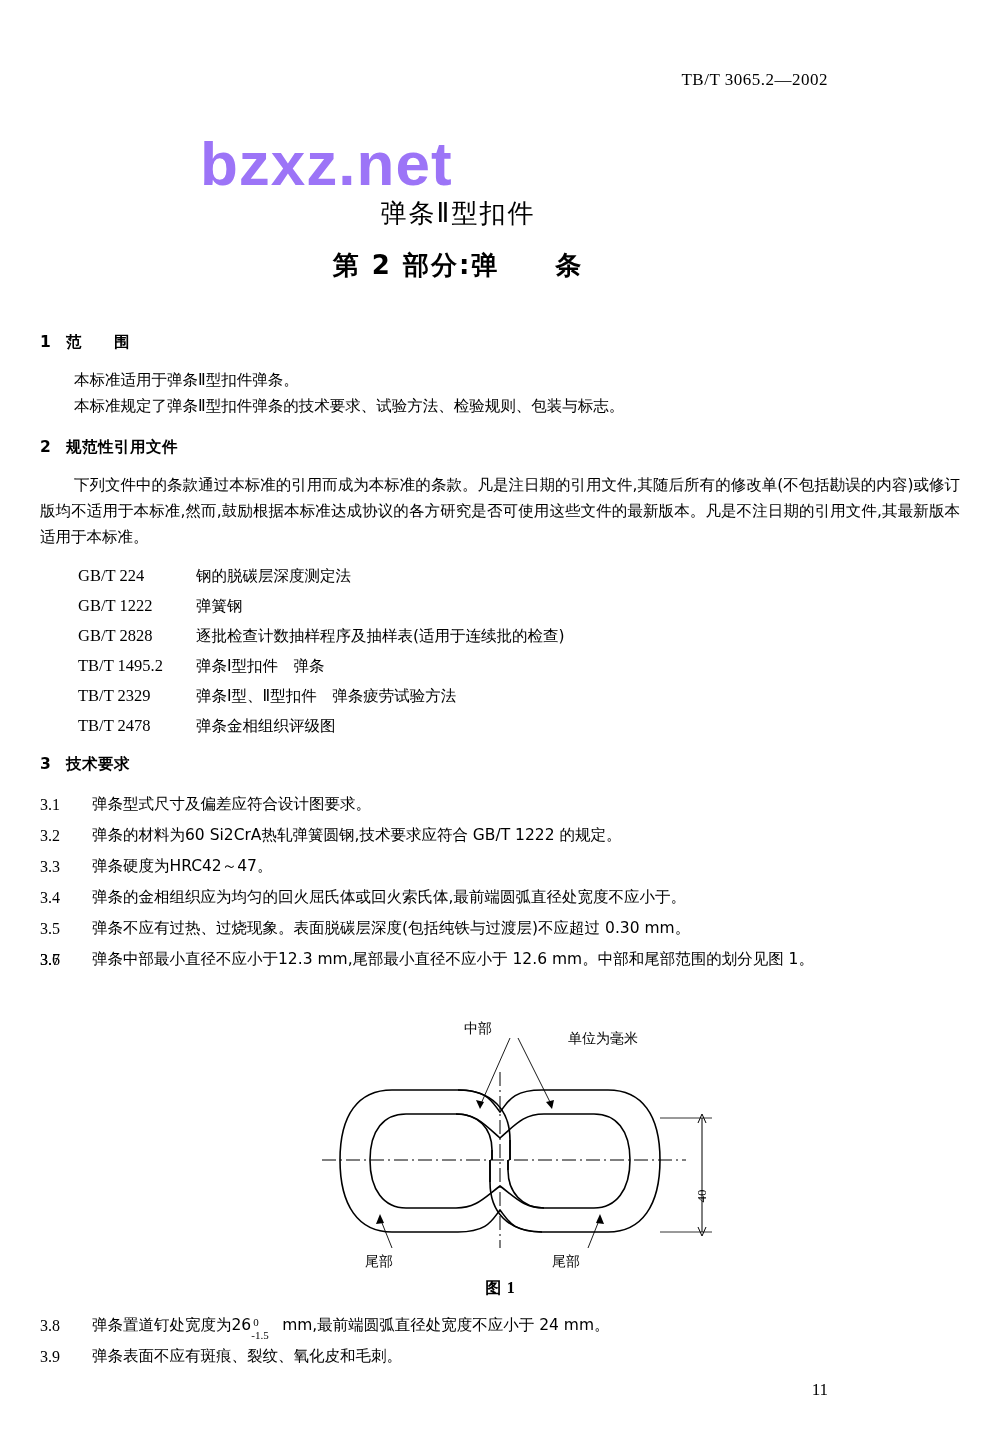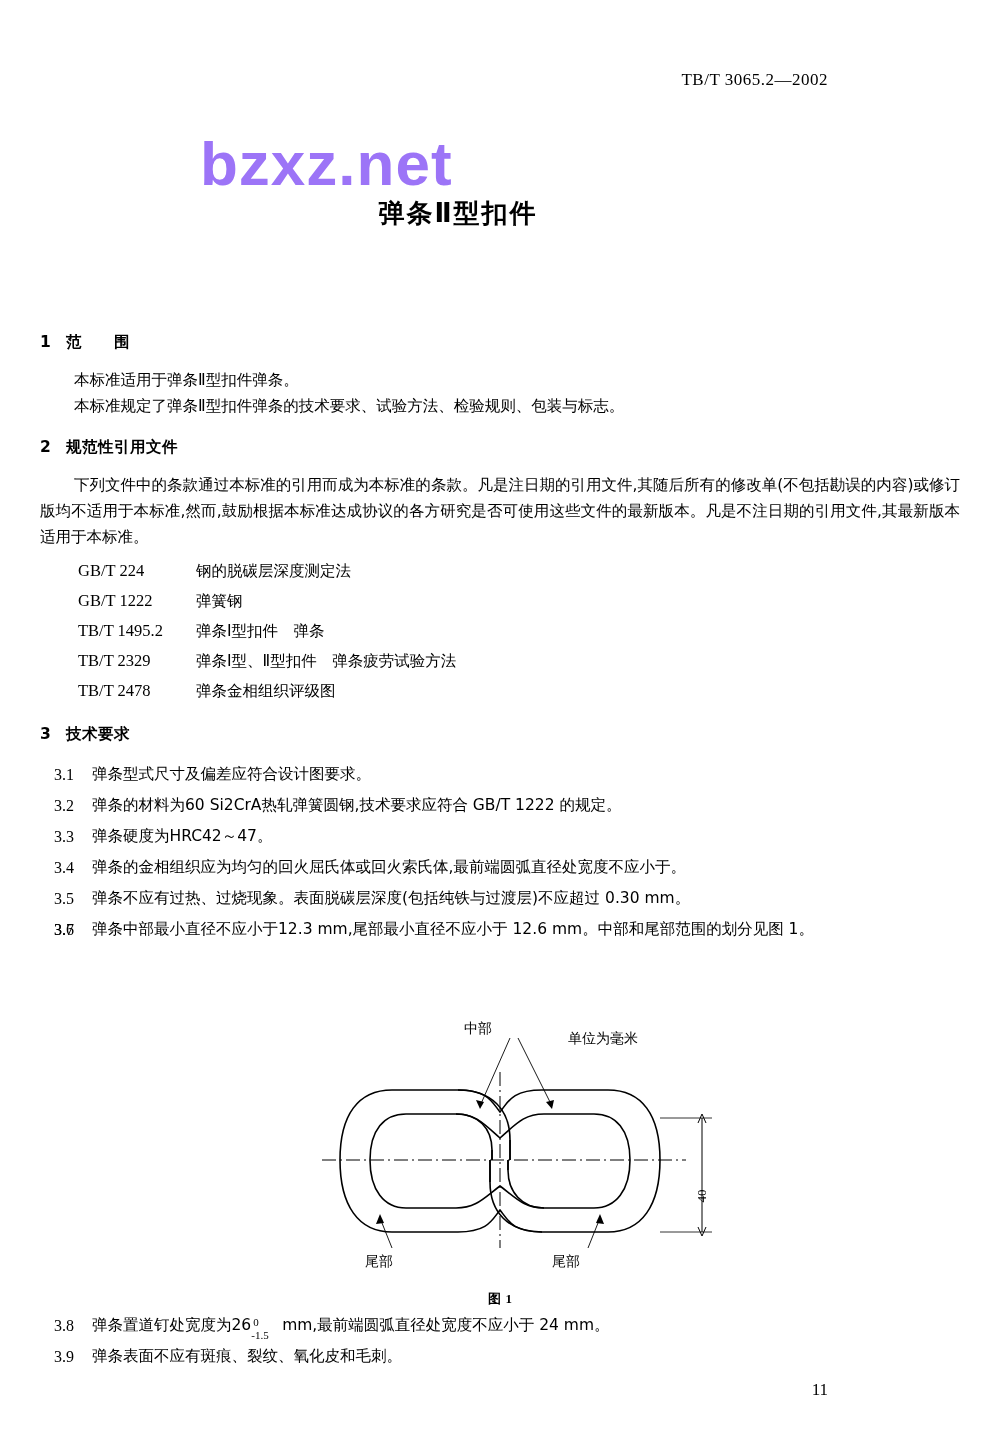--- a/index.html
+++ b/index.html
@@ -45,21 +45,21 @@
     opacity: 0.85;
     user-select: none;
   }
   
   .title1 {
     position: absolute;
     left: 0; right: 0;
     top: 196px;
     text-align: center;
     font-family: "DejaVu Sans", "Liberation Sans", sans-serif;
-    font-weight: bold;
+    font-weight: normal;
     font-size: 26px;
     letter-spacing: 2px;
   }
   .title2 {
     position: absolute;
     left: 0; right: 0;
     top: 248px;
     text-align: center;
     font-family: "DejaVu Sans", "Liberation Sans", sans-serif;
     font-weight: bold;
@@ -92,22 +92,23 @@
     text-align: justify;
   }
   .indent {
     text-indent: 34px;
   }
   .gap-s { height: 6px; }
   .gap-m { height: 18px; }
   .ref {
     font-family: "Liberation Serif", "DejaVu Serif", serif;
     font-size: 16.5px;
-    line-height: 29px;
+    line-height: 19px;
     padding-left: 38px;
+    margin-top: 10px;
   }
   .ref .cjk {
     font-family: "DejaVu Sans", "Liberation Sans", sans-serif;
     font-size: 15.5px;
   }
   .ref .code {
     display: inline-block;
     min-width: 118px;
   }
   .clause {
@@ -115,21 +116,20 @@
     font-size: 15.5px;
     line-height: 31px;
     position: relative;
     padding-left: 52px;
   }
   .clause .cnum {
     position: absolute;
     left: 0;
     top: 0;
     width: 48px;
-    text-align: center;
   }
   .num-lat {
     font-family: "Liberation Serif", serif;
     font-size: 16px;
   }
   
   .figure {
     position: absolute;
     left: 40px;
     top: 1010px;
@@ -160,25 +160,25 @@
   .fig-tail-r {
     position: absolute;
     left: 512px;
     top: 243px;
     font-family: "DejaVu Sans", "Liberation Sans", sans-serif;
     font-size: 14px;
   }
   .fig-caption {
     position: absolute;
     left: 0; right: 0;
-    top: 280px;
+    top: 268px;
     text-align: center;
     font-family: "DejaVu Sans", "Liberation Sans", sans-serif;
     font-weight: bold;
-    font-size: 13px;
+    font-size: 16px;
   }
   .fig-caption .n {
     font-family: "Liberation Serif", serif;
     font-weight: bold;
   }
   .dim40 {
     position: absolute;
     left: 655px;
     top: 178px;
     font-family: "Liberation Serif", serif;
@@ -226,20 +226,21 @@
 <body>
 
 <div class="page">
   <div class="inner">
 
     <div class="std-no">TB/T 3065.2—2002</div>
 
     <div class="watermark">bzxz.net</div>
 
     <div class="title1">弹条Ⅱ型扣件</div>
+    <div class="title2">第 2 部分:弹　　条</div>
 
     <div class="body">
 
       <div class="sec-head">
         <span class="num">1</span><span>范　　围</span>
       </div>
       <div class="gap-s"></div>
       <p class="p indent">本标准适用于弹条Ⅱ型扣件弹条。</p>
       <p class="p indent">本标准规定了弹条Ⅱ型扣件弹条的技术要求、试验方法、检验规则、包装与标志。</p>
 
@@ -250,20 +251,23 @@
       </div>
       <div class="gap-s"></div>
       <p class="p indent">下列文件中的条款通过本标准的引用而成为本标准的条款。凡是注日期的引用文件,其随后所有的修改单(不包括勘误的内容)或修订版均不适用于本标准,然而,鼓励根据本标准达成协议的各方研究是否可使用这些文件的最新版本。凡是不注日期的引用文件,其最新版本适用于本标准。</p>
 
       <div class="gap-s"></div>
       <div class="ref">
         <span class="code">GB/T 224</span><span class="cjk">钢的脱碳层深度测定法</span>
       </div>
       <div class="ref">
         <span class="code">GB/T 1222</span><span class="cjk">弹簧钢</span>
+      </div>
+      <div class="ref">
+        <span class="code">GB/T 2828</span><span class="cjk">逐批检查计数抽样程序及抽样表(适用于连续批的检查)</span>
       </div>
       <div class="ref">
         <span class="code">TB/T 1495.2</span><span class="cjk">弹条Ⅰ型扣件　弹条</span>
       </div>
       <div class="ref">
         <span class="code">TB/T 2329</span><span class="cjk">弹条Ⅰ型、Ⅱ型扣件　弹条疲劳试验方法</span>
       </div>
       <div class="ref">
         <span class="code">TB/T 2478</span><span class="cjk">弹条金相组织评级图</span>
       </div>

